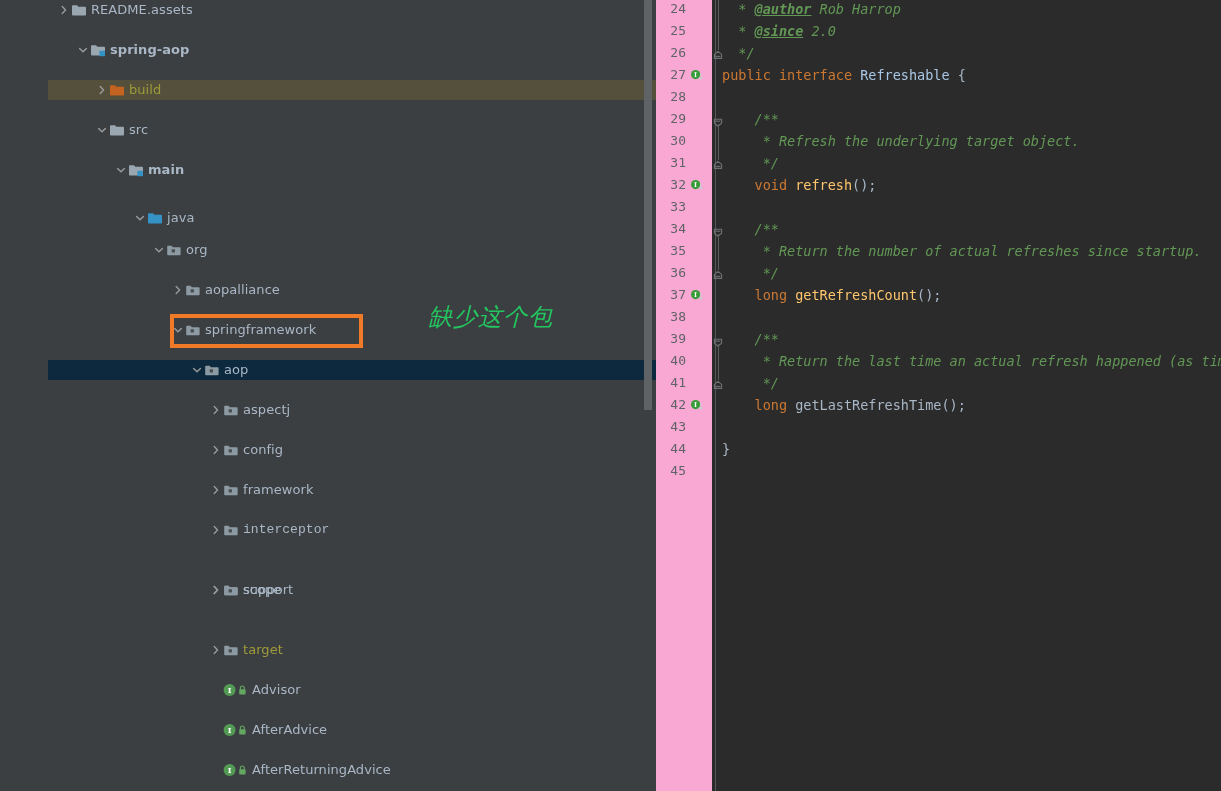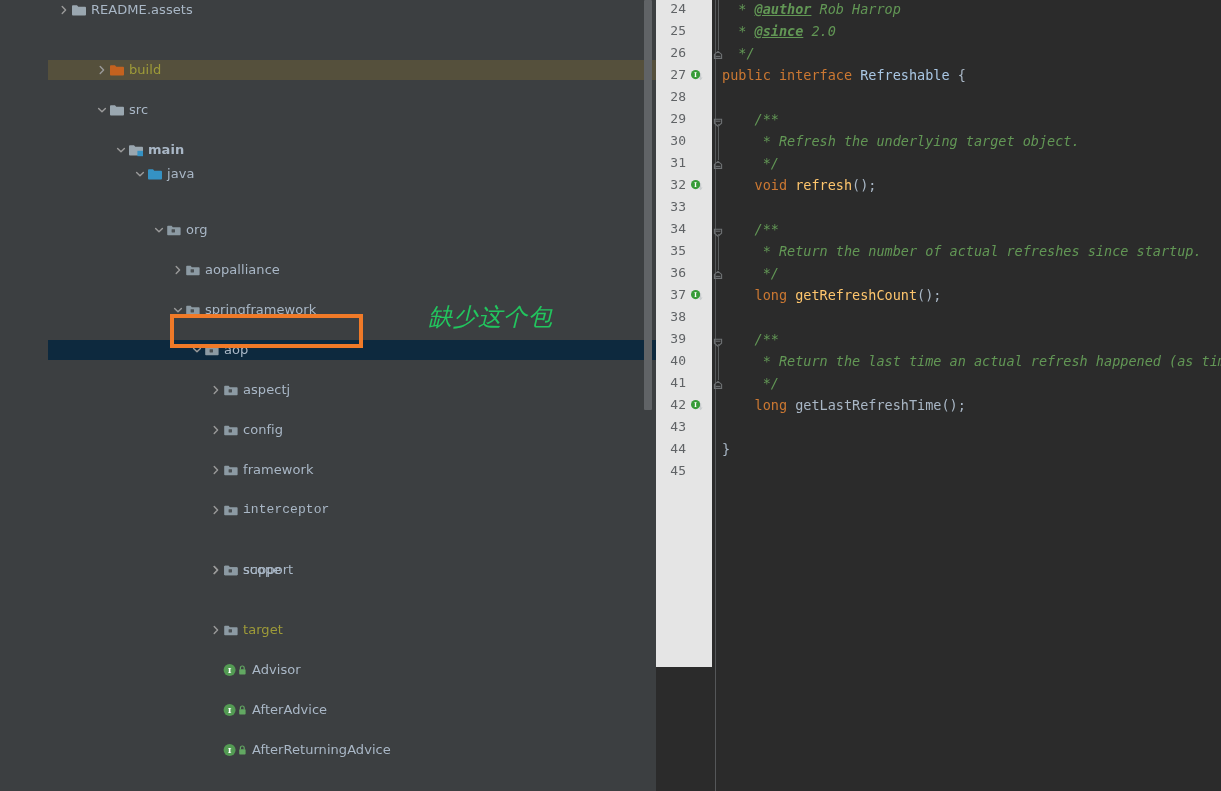--- a/index.html
+++ b/index.html
@@ -128,22 +128,22 @@
   #editor-panel {
     position: absolute;
     left: 608px; top: 0;
     width: 613px; height: 791px;
     background: #2b2b2b;
     overflow: hidden;
   }
   #gutter {
     position: absolute;
     left: 0; top: 0;
-    width: 56px; height: 667px;
-    background: #e5e5e5;
+    width: 56px; height: 791px;
+    background: #f9a8d4;
   }
   #gutter-sep {
     position: absolute;
     left: 59px; top: 0;
     width: 1px; height: 791px;
     background: #555759;
   }
   .gline {
     position: absolute;
     left: 0;
@@ -198,20 +198,28 @@
 
   <div id="tree-panel">
     <div id="tree-rows">
         <div class="row" style="top: 0px;">
           <span class="inner" style="left: 9px;"><span class="arrow"><svg width="10" height="10" viewBox="0 0 10 10">
                 <path d="M3.2 1.6 L6.6 5 L3.2 8.4" fill="none" stroke="#9a9a9a" stroke-width="1.4" stroke-linecap="round" stroke-linejoin="round"></path>
               </svg></span><span class="ficon"><svg width="16" height="14" viewBox="0 0 16 14">
                 <path d="M1 3.2 a0.9 0.9 0 0 1 0.9-0.9 H6 l1.3 1.5 H14.1 a0.9 0.9 0 0 1 0.9 0.9 V11.6 a0.9 0.9 0 0 1-0.9 0.9 H1.9 A0.9 0.9 0 0 1 1 11.6 Z" fill="#9aa7b0"></path>
               </svg></span><span class="lbl grey">README.assets</span></span>
         </div>
+        <div class="row" style="top: 20px;">
+          <span class="inner" style="left: 28px;"><span class="arrow"><svg width="10" height="10" viewBox="0 0 10 10">
+                <path d="M1.6 3.4 L5 6.8 L8.4 3.4" fill="none" stroke="#9a9a9a" stroke-width="1.4" stroke-linecap="round" stroke-linejoin="round"></path>
+              </svg></span><span class="ficon"><svg width="16" height="14" viewBox="0 0 16 14">
+                <path d="M1 3.2 a0.9 0.9 0 0 1 0.9-0.9 H6 l1.3 1.5 H14.1 a0.9 0.9 0 0 1 0.9 0.9 V11.6 a0.9 0.9 0 0 1-0.9 0.9 H1.9 A0.9 0.9 0 0 1 1 11.6 Z" fill="#9aa7b0"></path>
+                <rect x="9.4" y="7.8" width="5.6" height="5.4" fill="#3592c4"></rect>
+              </svg></span><span class="lbl grey bold">spring-aop</span></span>
+        </div>
         <div class="row excluded" style="top: 40px;">
           <span class="inner" style="left: 47px;"><span class="arrow"><svg width="10" height="10" viewBox="0 0 10 10">
                 <path d="M3.2 1.6 L6.6 5 L3.2 8.4" fill="none" stroke="#9a9a9a" stroke-width="1.4" stroke-linecap="round" stroke-linejoin="round"></path>
               </svg></span><span class="ficon"><svg width="16" height="14" viewBox="0 0 16 14">
                 <path d="M1 3.2 a0.9 0.9 0 0 1 0.9-0.9 H6 l1.3 1.5 H14.1 a0.9 0.9 0 0 1 0.9 0.9 V11.6 a0.9 0.9 0 0 1-0.9 0.9 H1.9 A0.9 0.9 0 0 1 1 11.6 Z" fill="#c4621f"></path>
               </svg></span><span class="lbl olive">build</span></span>
         </div>
         <div class="row" style="top: 60px;">
           <span class="inner" style="left: 47px;"><span class="arrow"><svg width="10" height="10" viewBox="0 0 10 10">
                 <path d="M1.6 3.4 L5 6.8 L8.4 3.4" fill="none" stroke="#9a9a9a" stroke-width="1.4" stroke-linecap="round" stroke-linejoin="round"></path>
@@ -220,21 +228,21 @@
               </svg></span><span class="lbl grey">src</span></span>
         </div>
         <div class="row" style="top: 80px;">
           <span class="inner" style="left: 66px;"><span class="arrow"><svg width="10" height="10" viewBox="0 0 10 10">
                 <path d="M1.6 3.4 L5 6.8 L8.4 3.4" fill="none" stroke="#9a9a9a" stroke-width="1.4" stroke-linecap="round" stroke-linejoin="round"></path>
               </svg></span><span class="ficon"><svg width="16" height="14" viewBox="0 0 16 14">
                 <path d="M1 3.2 a0.9 0.9 0 0 1 0.9-0.9 H6 l1.3 1.5 H14.1 a0.9 0.9 0 0 1 0.9 0.9 V11.6 a0.9 0.9 0 0 1-0.9 0.9 H1.9 A0.9 0.9 0 0 1 1 11.6 Z" fill="#9aa7b0"></path>
                 <rect x="9.4" y="7.8" width="5.6" height="5.4" fill="#3592c4"></rect>
               </svg></span><span class="lbl grey bold">main</span></span>
         </div>
-        <div class="row" style="top: 84px; padding-left: 12px;">
+        <div class="row" style="top: 108px; padding-left: 12px;">
           <span class="inner" style="left: 85px;"><span class="arrow"><svg width="10" height="10" viewBox="0 0 10 10">
                 <path d="M1.6 3.4 L5 6.8 L8.4 3.4" fill="none" stroke="#9a9a9a" stroke-width="1.4" stroke-linecap="round" stroke-linejoin="round"></path>
               </svg></span><span class="ficon"><svg width="16" height="14" viewBox="0 0 16 14">
                 <path d="M1 3.2 a0.9 0.9 0 0 1 0.9-0.9 H6 l1.3 1.5 H14.1 a0.9 0.9 0 0 1 0.9 0.9 V11.6 a0.9 0.9 0 0 1-0.9 0.9 H1.9 A0.9 0.9 0 0 1 1 11.6 Z" fill="#3592c4"></path>
               </svg></span><span class="lbl grey">java</span></span>
         </div>
         <div class="row" style="top: 120px;">
           <span class="inner" style="left: 104px;"><span class="arrow"><svg width="10" height="10" viewBox="0 0 10 10">
                 <path d="M1.6 3.4 L5 6.8 L8.4 3.4" fill="none" stroke="#9a9a9a" stroke-width="1.4" stroke-linecap="round" stroke-linejoin="round"></path>
               </svg></span><span class="ficon"><svg width="16" height="14" viewBox="0 0 16 14">

